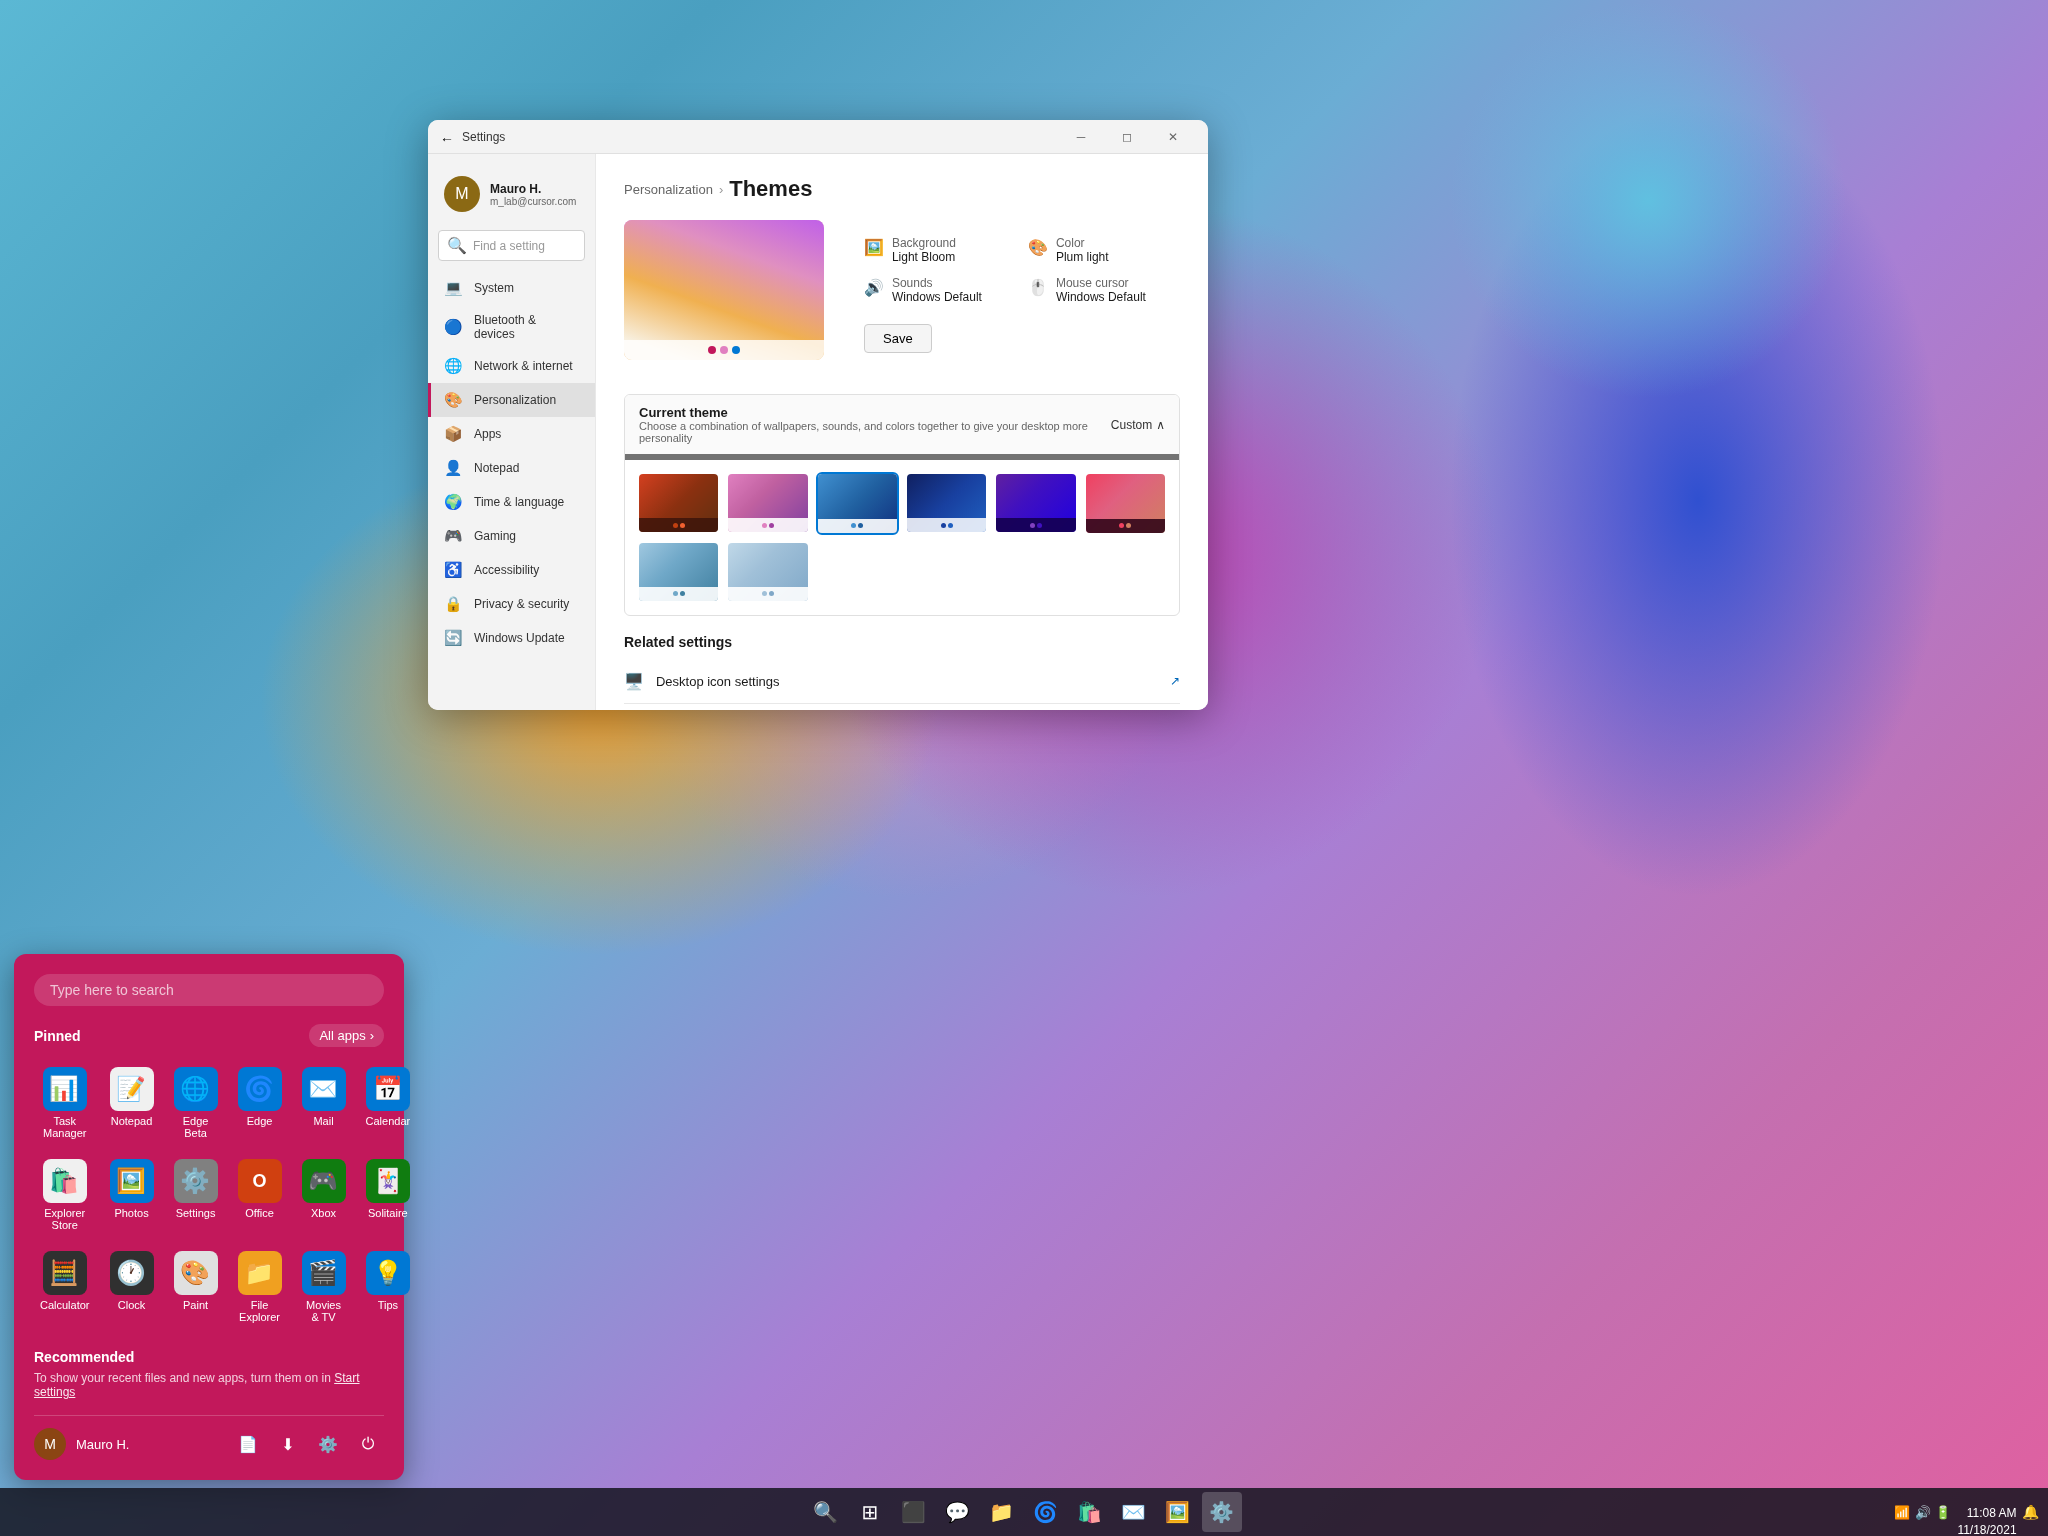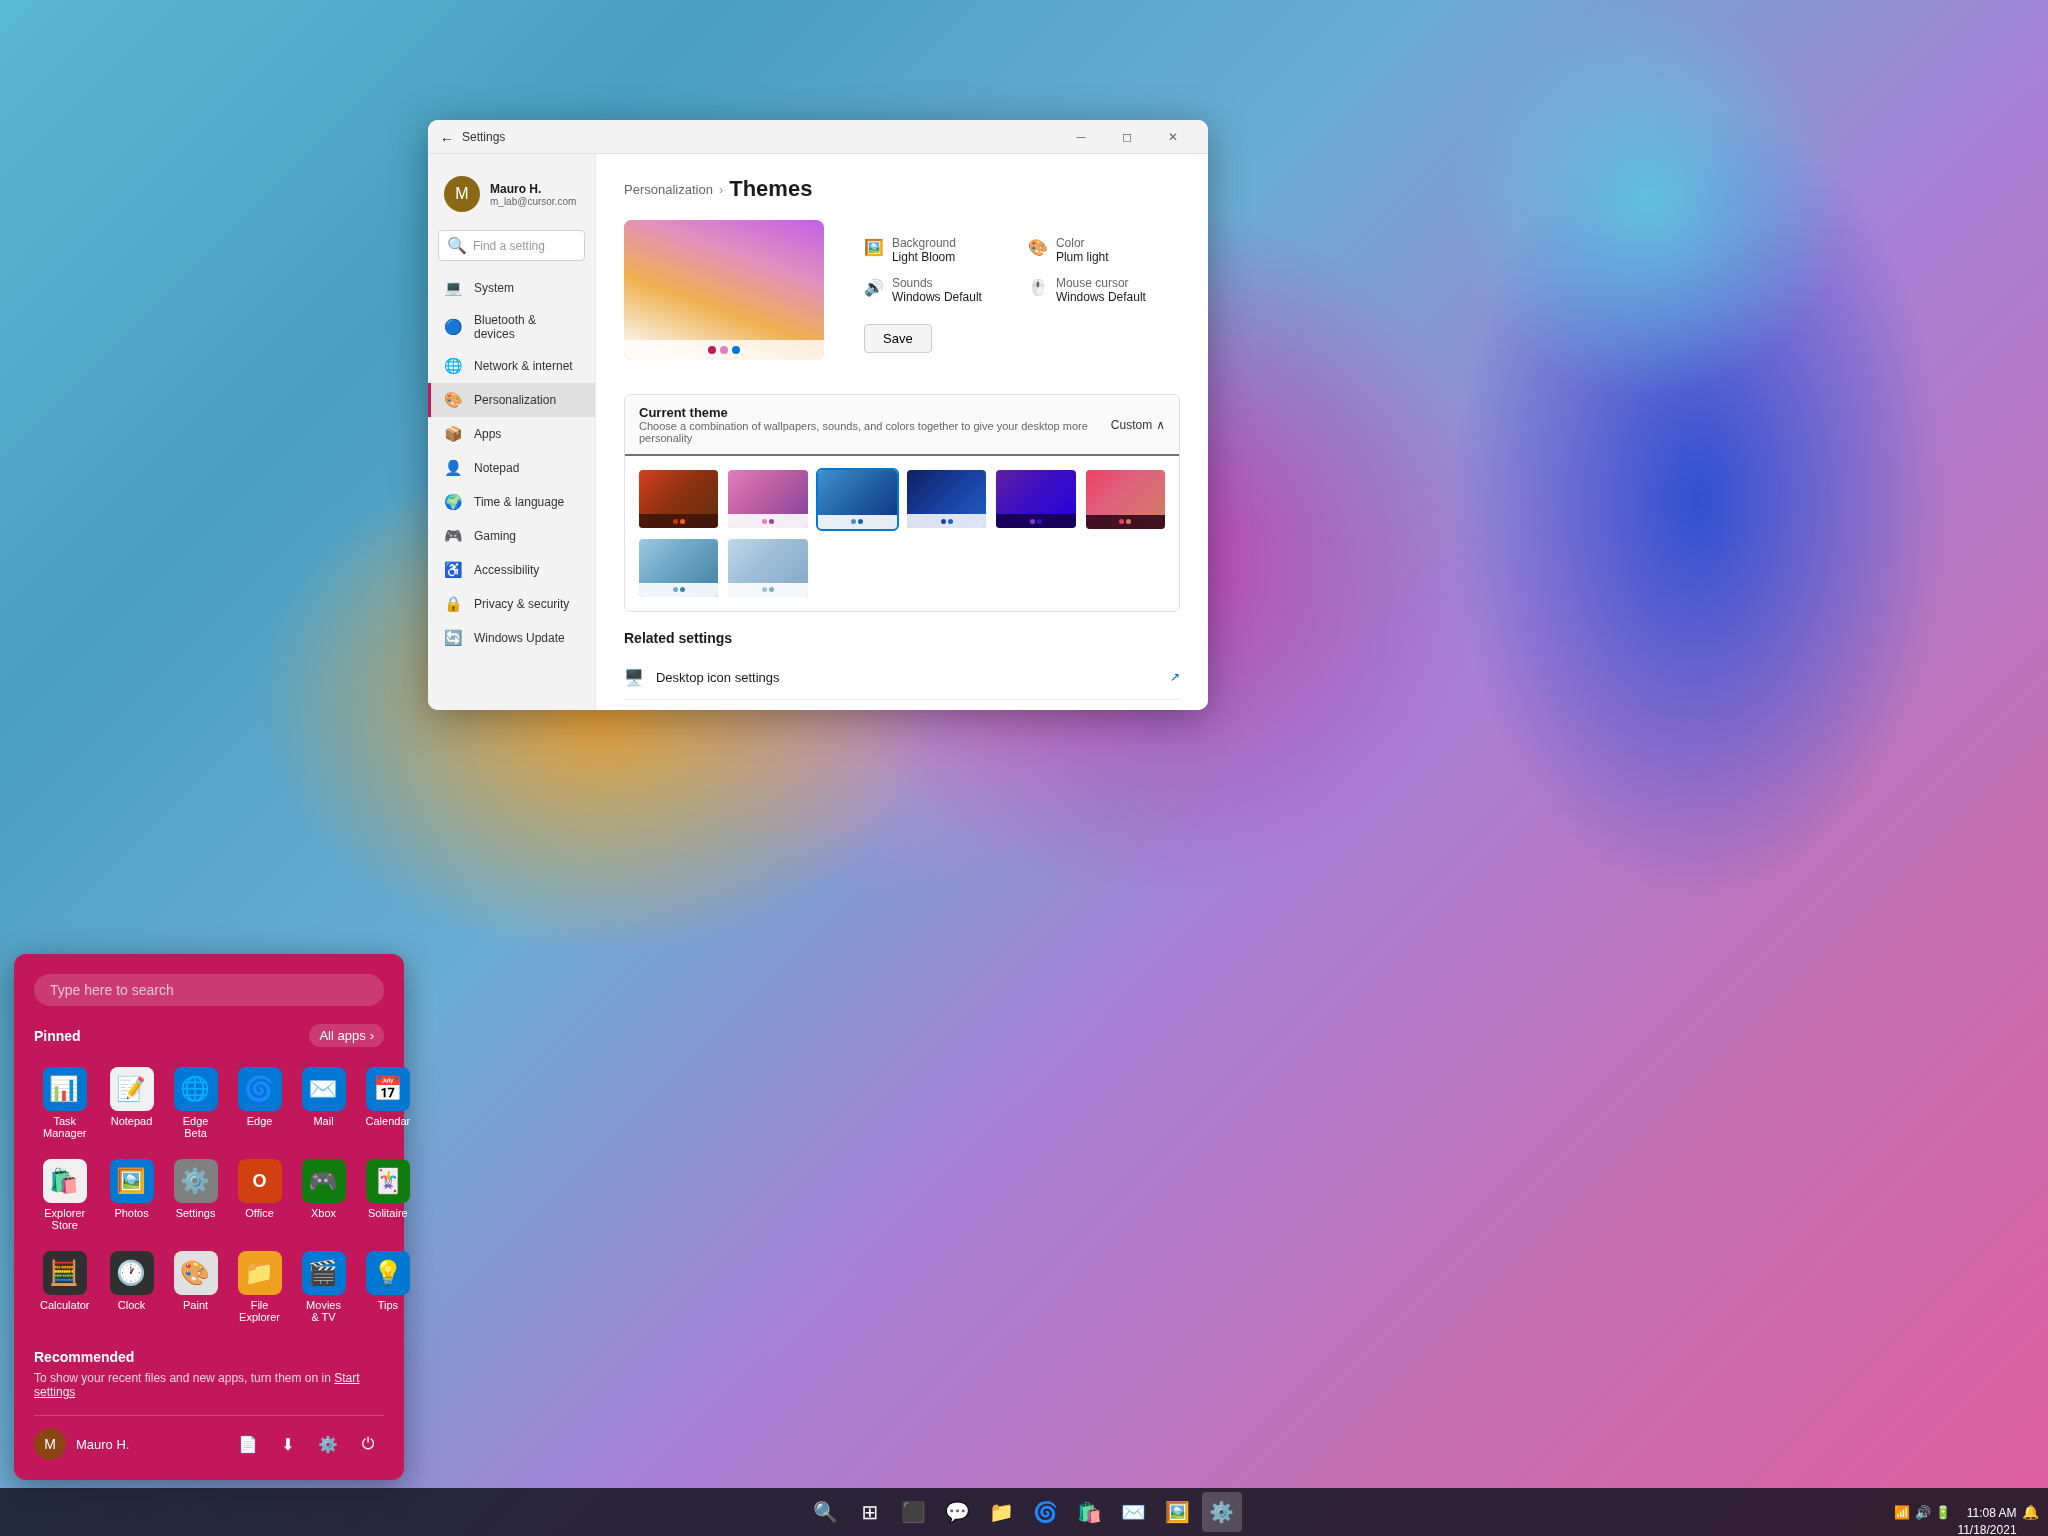--- a/index.html
+++ b/index.html
@@ -325,21 +325,21 @@
     .current-theme-section {
       margin-top: 18px;
       border: 1px solid #e0e0e0;
       border-radius: 6px;
       overflow: hidden;
     }
     .current-theme-header {
       display: flex; align-items: center; justify-content: space-between;
       padding: 10px 14px;
       background: #fafafa;
-      border-bottom: 2px solid #737373;
+      border-bottom: 6px solid #737373;
     }
     .current-theme-title { font-size: 13px; font-weight: 600; color: #1a1a1a; }
     .current-theme-sub { font-size: 11px; color: #666; }
     .current-theme-badge {
       display: flex; align-items: center; gap: 4px;
       font-size: 12px; color: #333; cursor: pointer;
     }
 
     .theme-grid {
       display: grid;

